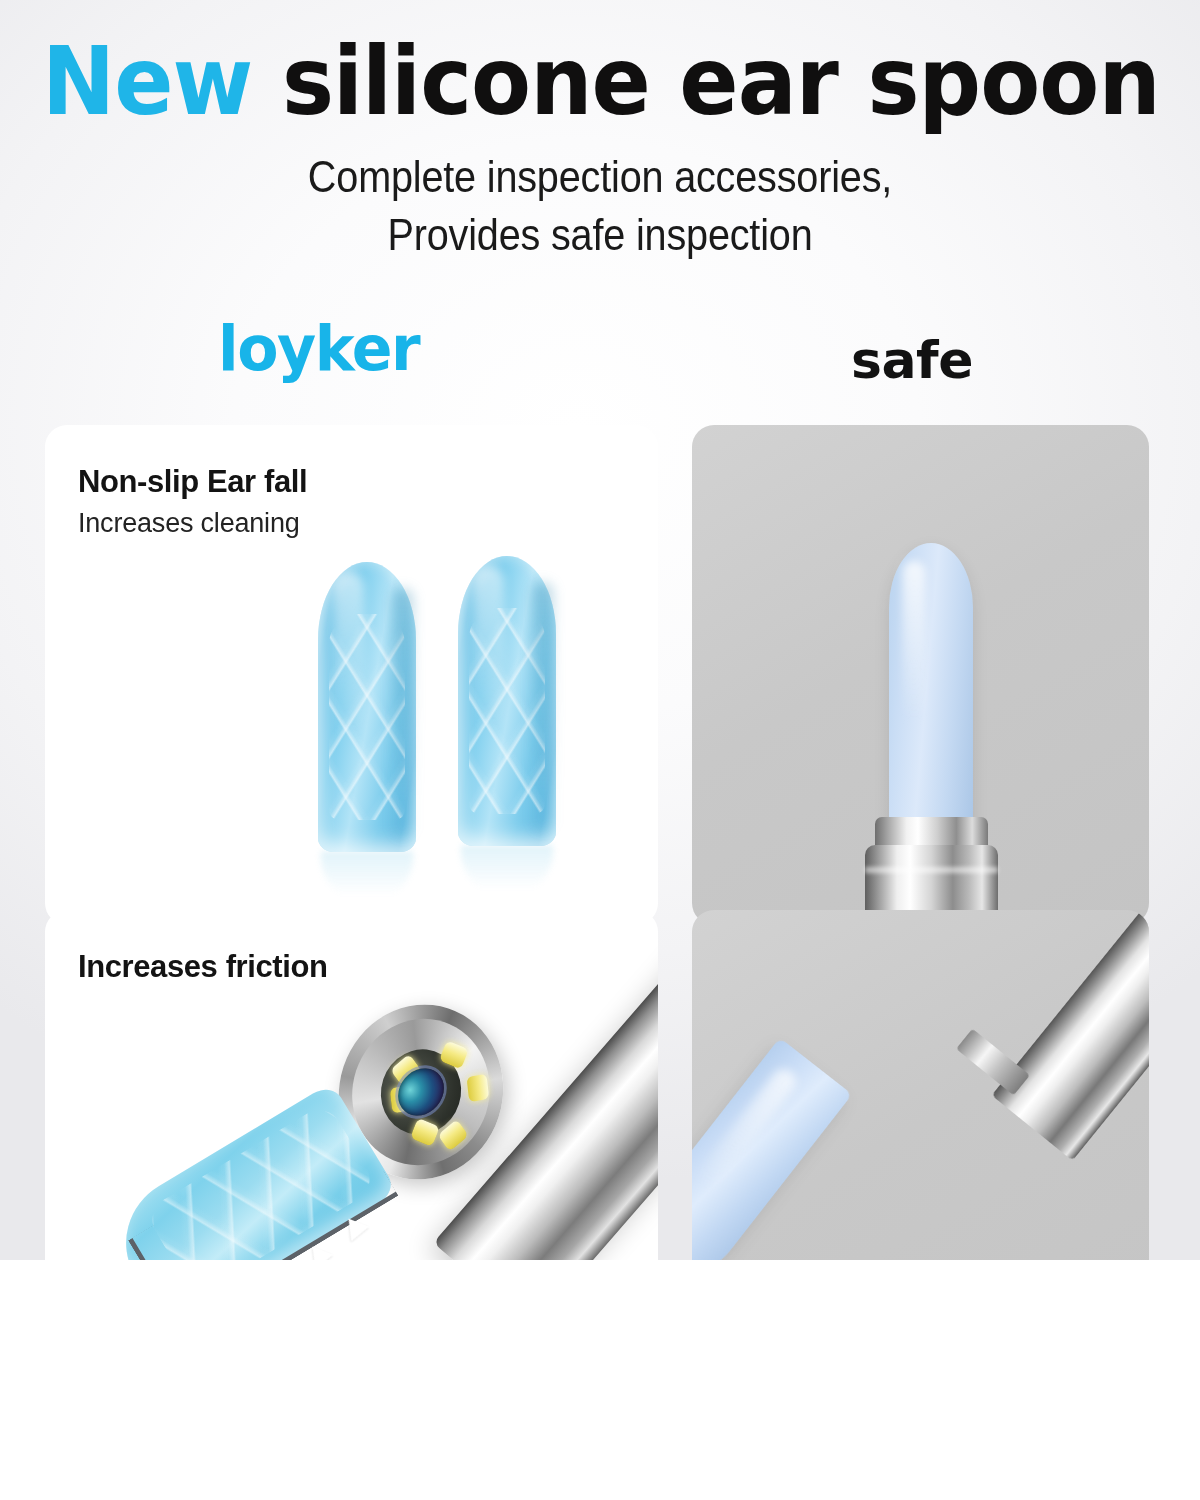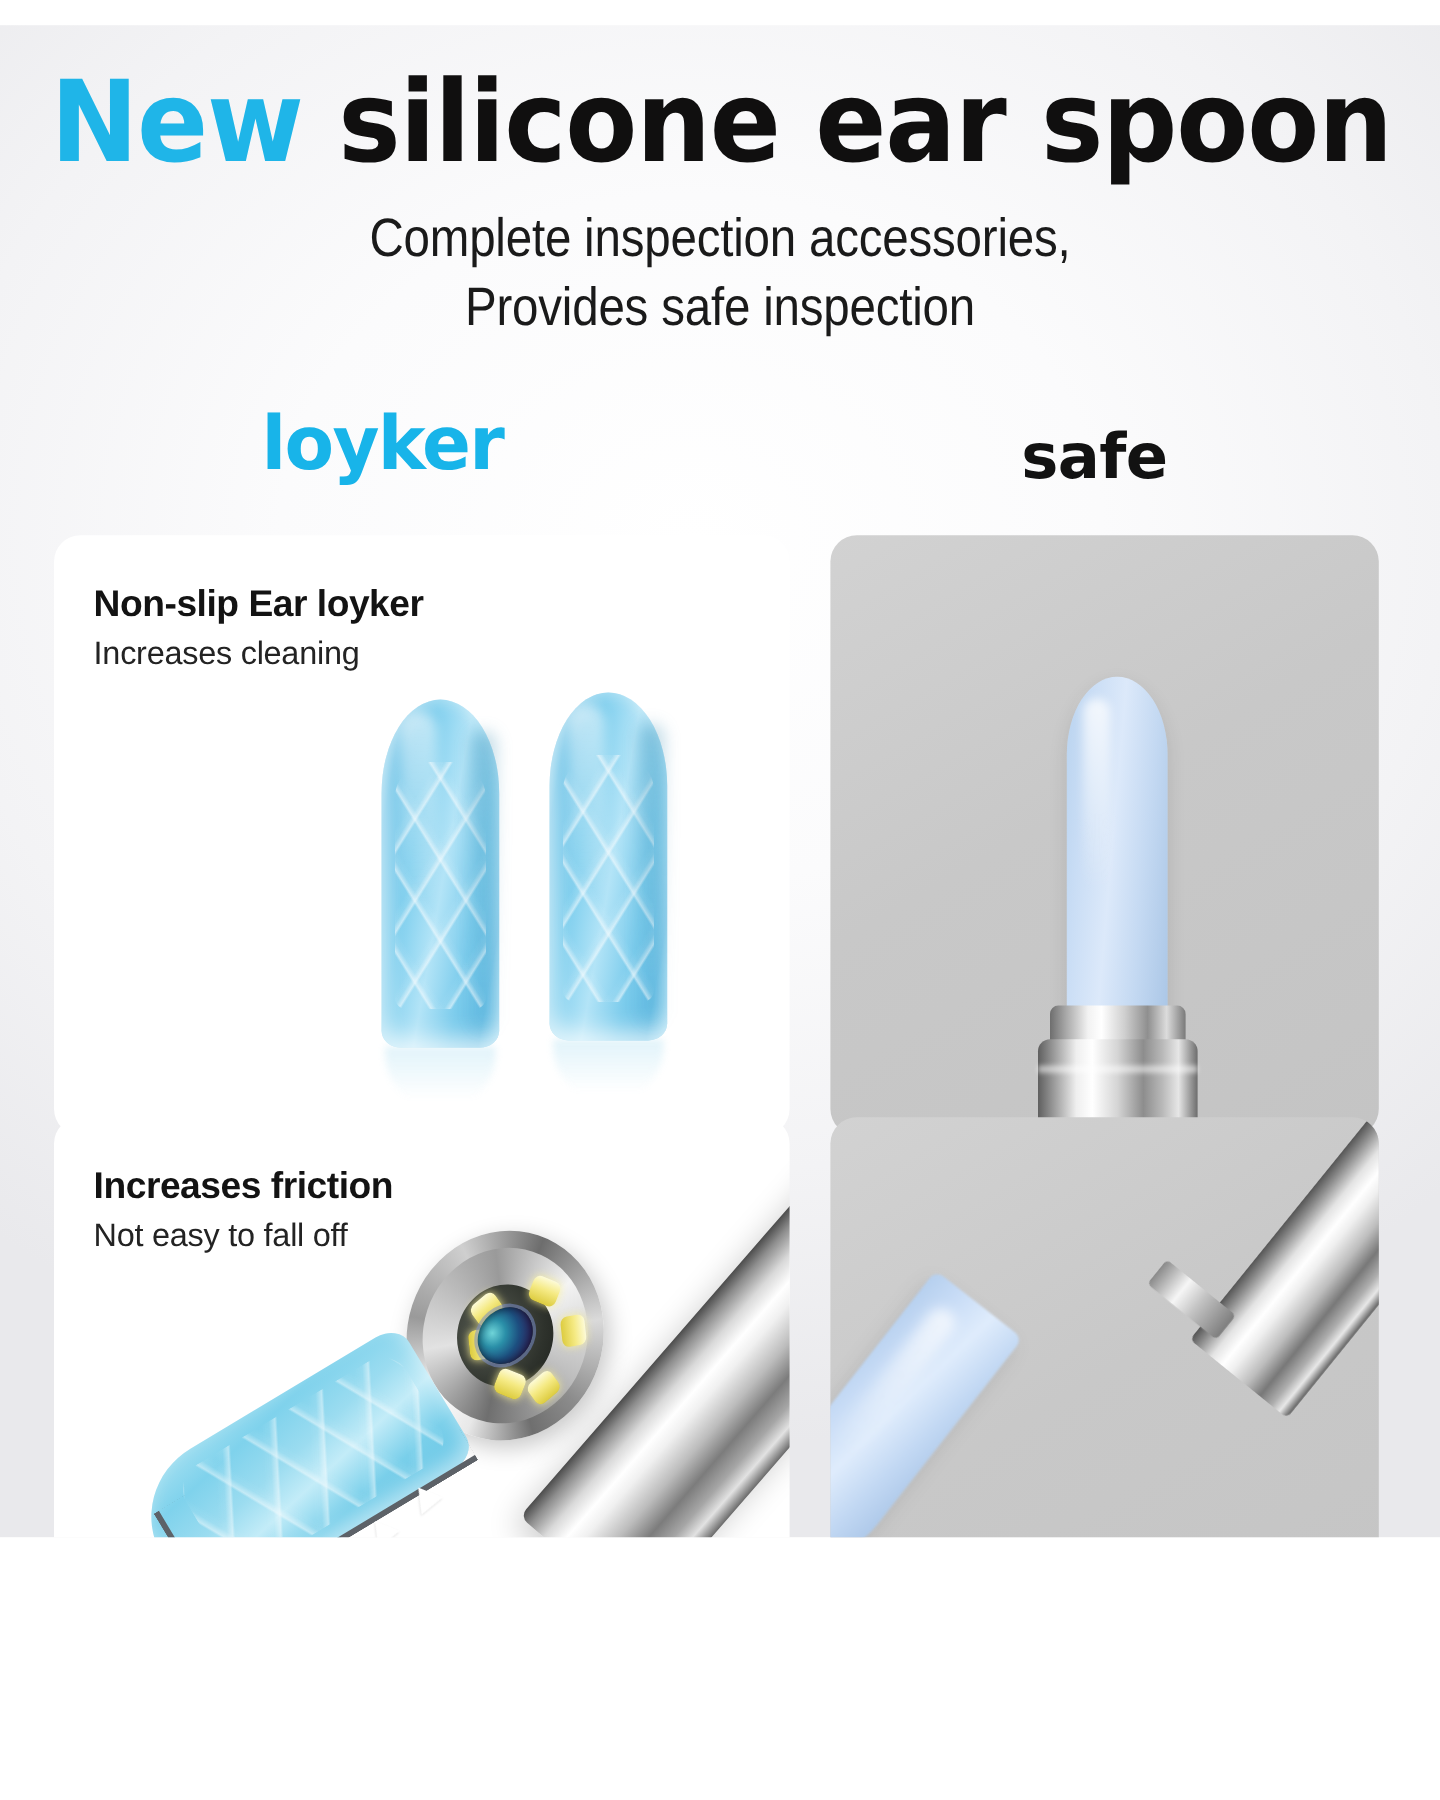--- a/index.html
+++ b/index.html
@@ -16,21 +16,20 @@
     -webkit-font-smoothing: antialiased;
   }
 
   .page {
     position: relative;
     width: 1200px;
     height: 1260px;
     background:
       radial-gradient(ellipse 75% 60% at 48% 34%, #ffffff 0%, #fbfbfc 38%, #f3f3f5 70%, #e9e9ec 100%);
     overflow: hidden;
-    margin-top: 21px;
   }
 
   
   .headline {
     position: absolute;
     top: 34px;
     left: 0;
     width: 1200px;
     text-align: center;
     white-space: nowrap;
@@ -471,21 +470,21 @@
   <div class="subtitle">
     <span class="line">Complete inspection accessories,</span>
     <span class="line">Provides safe inspection</span>
   </div>
 
   <div class="brand-loyker">loyker</div>
   <div class="brand-other">safe</div>
 
   <div class="panel panel-left row-top">
     <div class="card-text">
-      <div class="card-title">Non-slip Ear loyker</div>
+      <div class="card-title">Non-slip Ear fall</div>
       <div class="card-sub">Increases cleaning</div>
     </div>
   </div>
 
   <div class="tips-stage">
     <div class="tip-reflection r1"></div>
     <div class="tip-reflection r2"></div>
     <div class="tip t1">
       <div class="lattice"></div>
       <div class="gloss"></div>
@@ -502,21 +501,20 @@
     <div class="other-top-art">
       <div class="ot-spoon"></div>
       <div class="ot-ferrule"></div>
       <div class="ot-barrel"></div>
     </div>
   </div>
 
   <div class="panel panel-left row-bottom">
     <div class="card-text">
       <div class="card-title">Increases friction</div>
-      <div class="card-sub">Not easy to fall off</div>
     </div>
 
     <div class="friction-art">
       <div class="cam-shaft"></div>
       <div class="cam-ring">
         <div class="cam-ring2">
           <div class="cam-face">
             <div class="led" style="left:50%;top:4px;margin-left:-12px;"></div>
             <div class="led" style="left:78px;top:24px;transform:rotate(60deg);"></div>
             <div class="led" style="left:78px;top:66px;transform:rotate(120deg);"></div>

